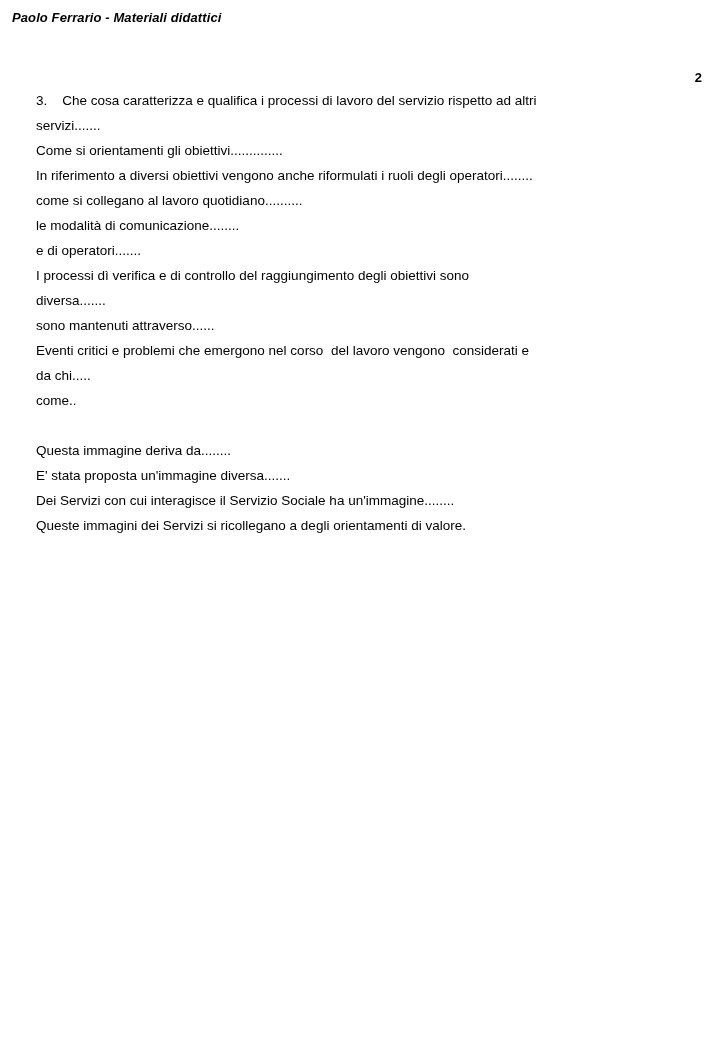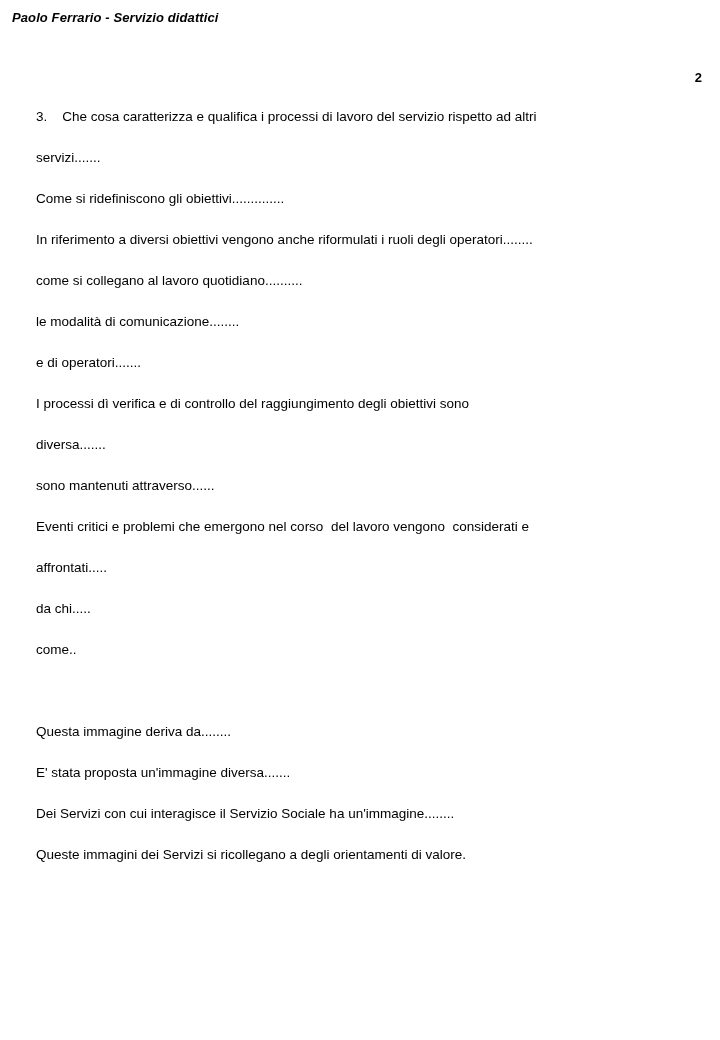--- a/index.html
+++ b/index.html
@@ -42,51 +42,49 @@
     position: absolute;
     top: 88px;
     left: 36px;
     width: 650px;
   }
   .line {
     font-size: 13.5px;
     line-height: 25px;
     white-space: pre-wrap;
     word-wrap: break-word;
-    margin-top: 16px;
   }
   .line.blank {
     height: 25px;
   }
   .numbered {
     
   }
 </style>
 </head>
 <body>
 
 <div class="page">
 
-  <div class="header">Paolo Ferrario - Servizio didattici</div>
+  <div class="header">Paolo Ferrario - Materiali didattici</div>
 
   <div class="page-number">2</div>
 
   <div class="content">
     <div class="line numbered">3.    Che cosa caratterizza e qualifica i processi di lavoro del servizio rispetto ad altri</div>
     <div class="line">servizi.......</div>
-    <div class="line">Come si ridefiniscono gli obiettivi..............</div>
+    <div class="line">Come si orientamenti gli obiettivi..............</div>
     <div class="line">In riferimento a diversi obiettivi vengono anche riformulati i ruoli degli operatori........</div>
     <div class="line">come si collegano al lavoro quotidiano..........</div>
     <div class="line">le modalità di comunicazione........</div>
     <div class="line">e di operatori.......</div>
     <div class="line">I processi dì verifica e di controllo del raggiungimento degli obiettivi sono</div>
     <div class="line">diversa.......</div>
     <div class="line">sono mantenuti attraverso......</div>
     <div class="line">Eventi critici e problemi che emergono nel corso  del lavoro vengono  considerati e</div>
-    <div class="line">affrontati.....</div>
     <div class="line">da chi.....</div>
     <div class="line">come..</div>
     <div class="line blank"></div>
     <div class="line">Questa immagine deriva da........</div>
     <div class="line">E' stata proposta un'immagine diversa.......</div>
     <div class="line">Dei Servizi con cui interagisce il Servizio Sociale ha un'immagine........</div>
     <div class="line">Queste immagini dei Servizi si ricollegano a degli orientamenti di valore.</div>
   </div>
 
 </div>

